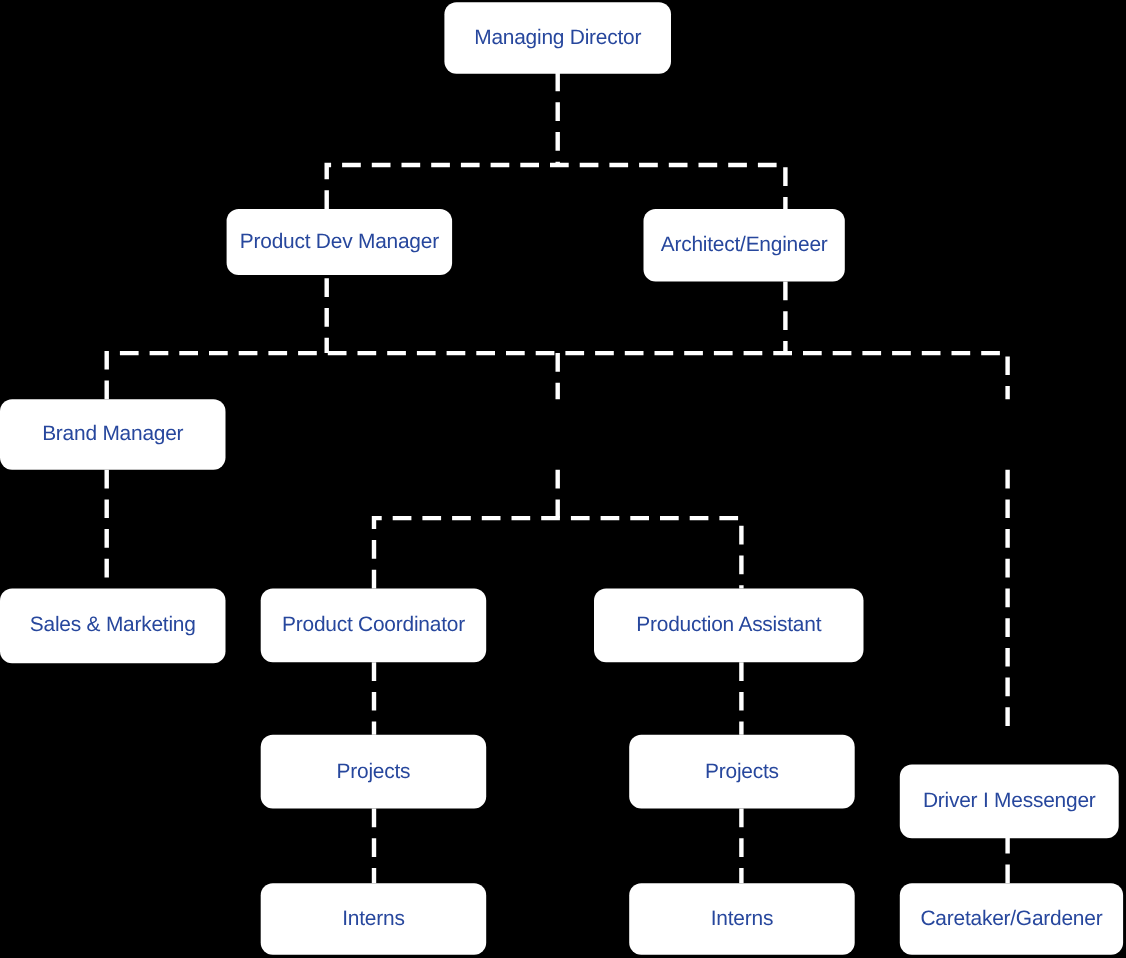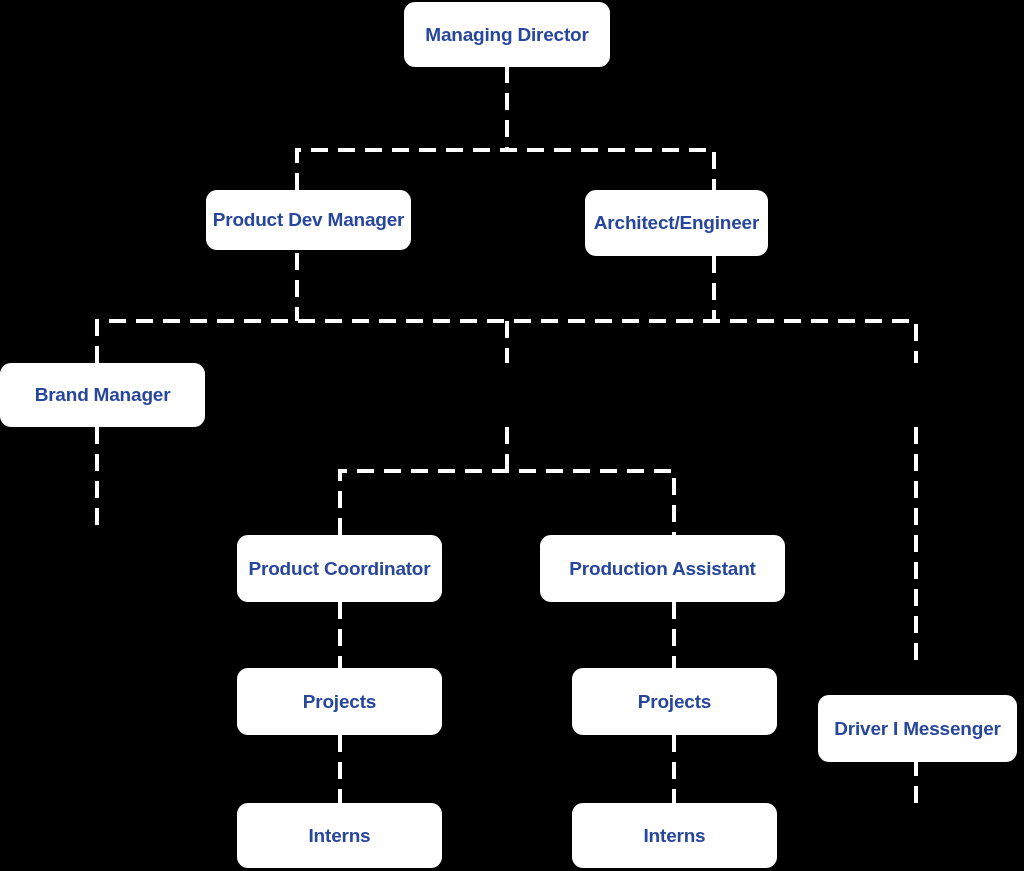--- a/index.html
+++ b/index.html
@@ -27,21 +27,21 @@
     position:absolute;
     z-index:1;
     background:var(--node-fill);
     border-radius:11px;
     display:flex;
     align-items:center;
     justify-content:center;
     text-align:center;
     color:var(--node-text);
     font-size:19px;
-    font-weight:700;
+    font-weight:400;
     letter-spacing:-0.2px;
     white-space:nowrap;
   }
 </style>
 </head>
 <body>
 
 <div id="canvas">
 
   <svg id="connectors" width="1024" height="871" viewBox="0 0 1024 871">
@@ -80,20 +80,23 @@
   <div class="node" style="left:585px;top:190px;width:183px;height:66px">
     <span>Architect/Engineer</span>
   </div>
 
   <div class="node" style="left:0px;top:363px;width:205px;height:64px">
     <span>Brand Manager</span>
   </div>
 
 
 
+  <div class="node" style="left:0px;top:535px;width:205px;height:68px">
+    <span>Sales &amp; Marketing</span>
+  </div>
 
   <div class="node" style="left:237px;top:535px;width:205px;height:67px">
     <span>Product Coordinator</span>
   </div>
 
   <div class="node" style="left:540px;top:535px;width:245px;height:67px">
     <span>Production Assistant</span>
   </div>
 
   <div class="node" style="left:237px;top:668px;width:205px;height:67px">
@@ -109,14 +112,17 @@
   </div>
 
   <div class="node" style="left:237px;top:803px;width:205px;height:65px">
     <span>Interns</span>
   </div>
 
   <div class="node" style="left:572px;top:803px;width:205px;height:65px">
     <span>Interns</span>
   </div>
 
+  <div class="node" style="left:818px;top:803px;width:203px;height:65px">
+    <span>Caretaker/Gardener</span>
+  </div>
 
 </div>
 
 </body></html>

